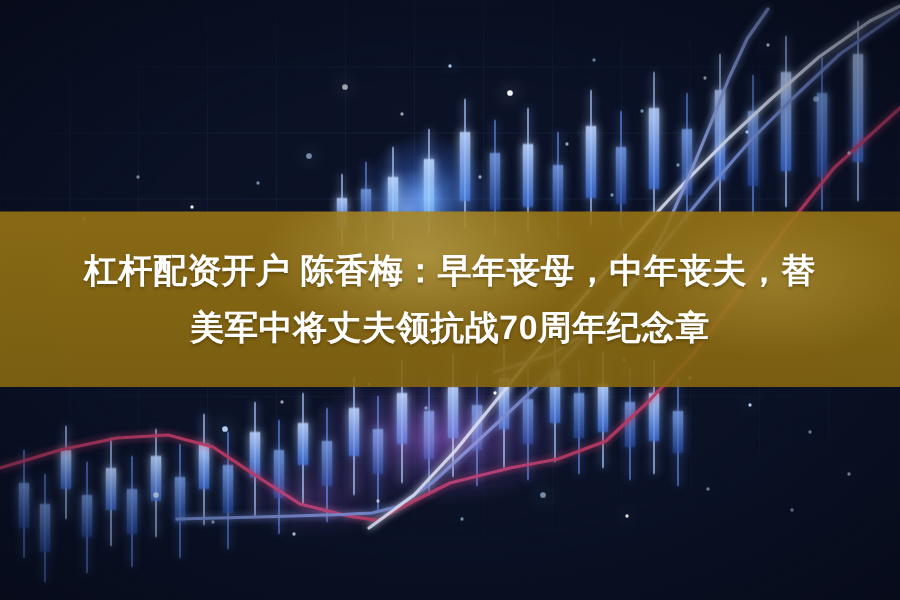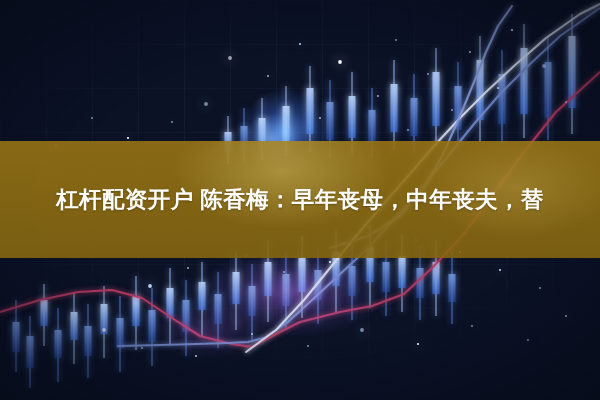--- a/index.html
+++ b/index.html
@@ -261,15 +261,16 @@
         <circle cx="566" cy="316" r="1.1" fill="#ffffff" opacity="0.6"></circle>
       </g>
   </svg>
 
   <div class="layer" id="bg-glow-core"></div>
   <div class="layer" id="bg-glow-purple"></div>
   <div class="layer" id="bg-vignette"></div>
 
   <div id="headline-band">
     <div class="headline-line">杠杆配资开户 陈香梅：早年丧母，中年丧夫，替</div>
+    <div class="headline-line">美军中将丈夫领抗战70周年纪念章</div>
   </div>
 
 </div>
 
 </body></html>

